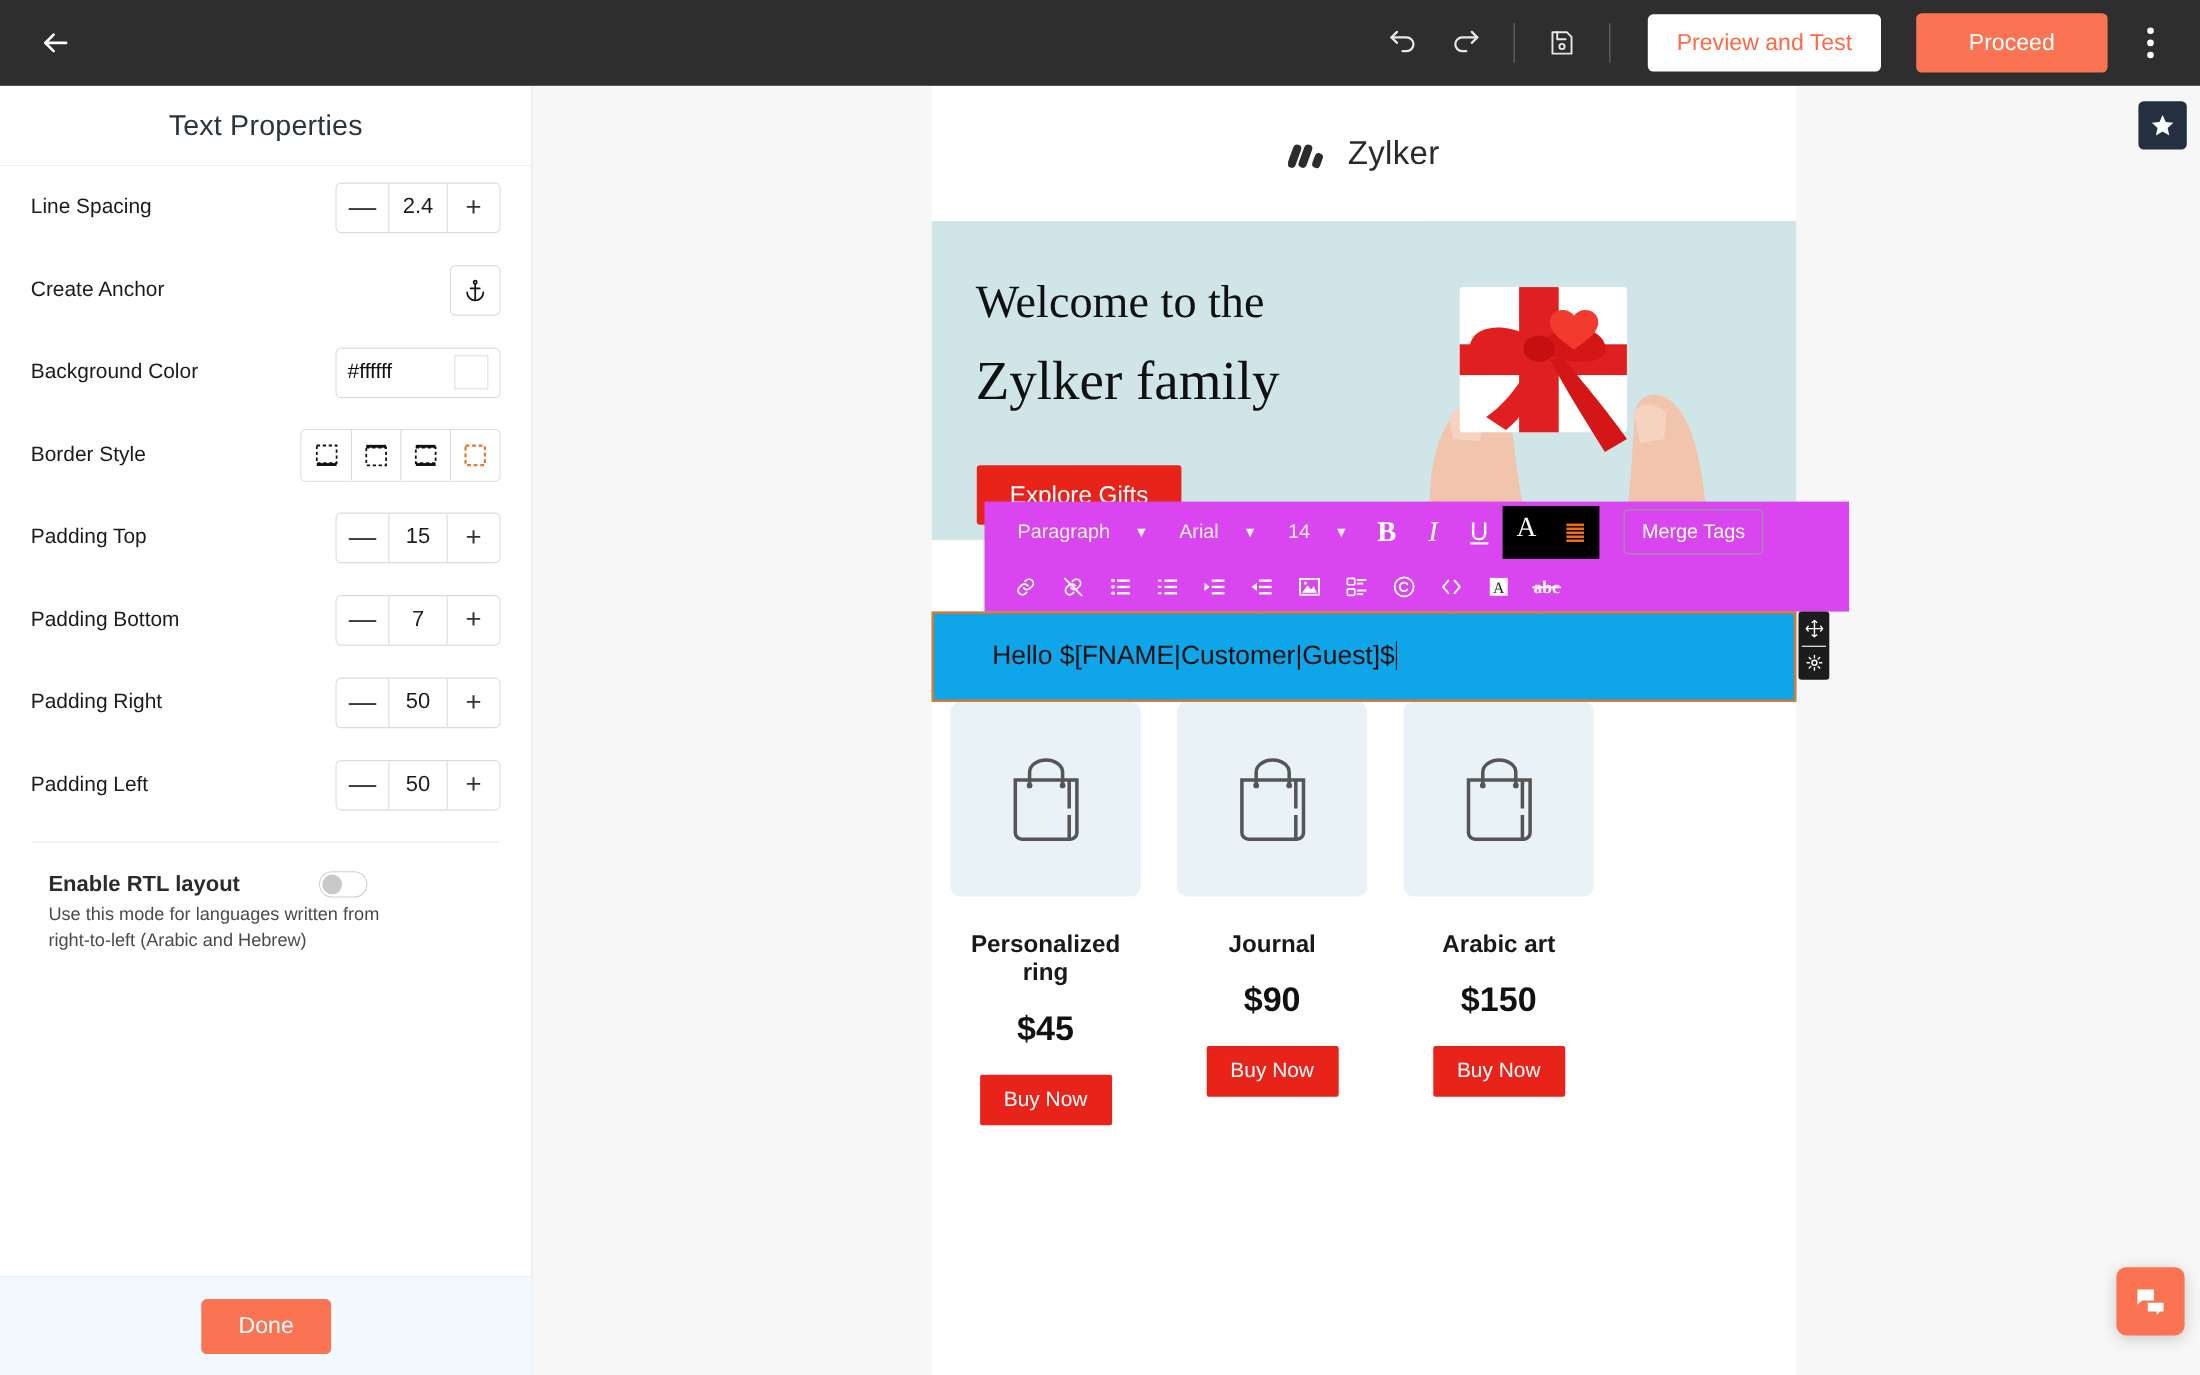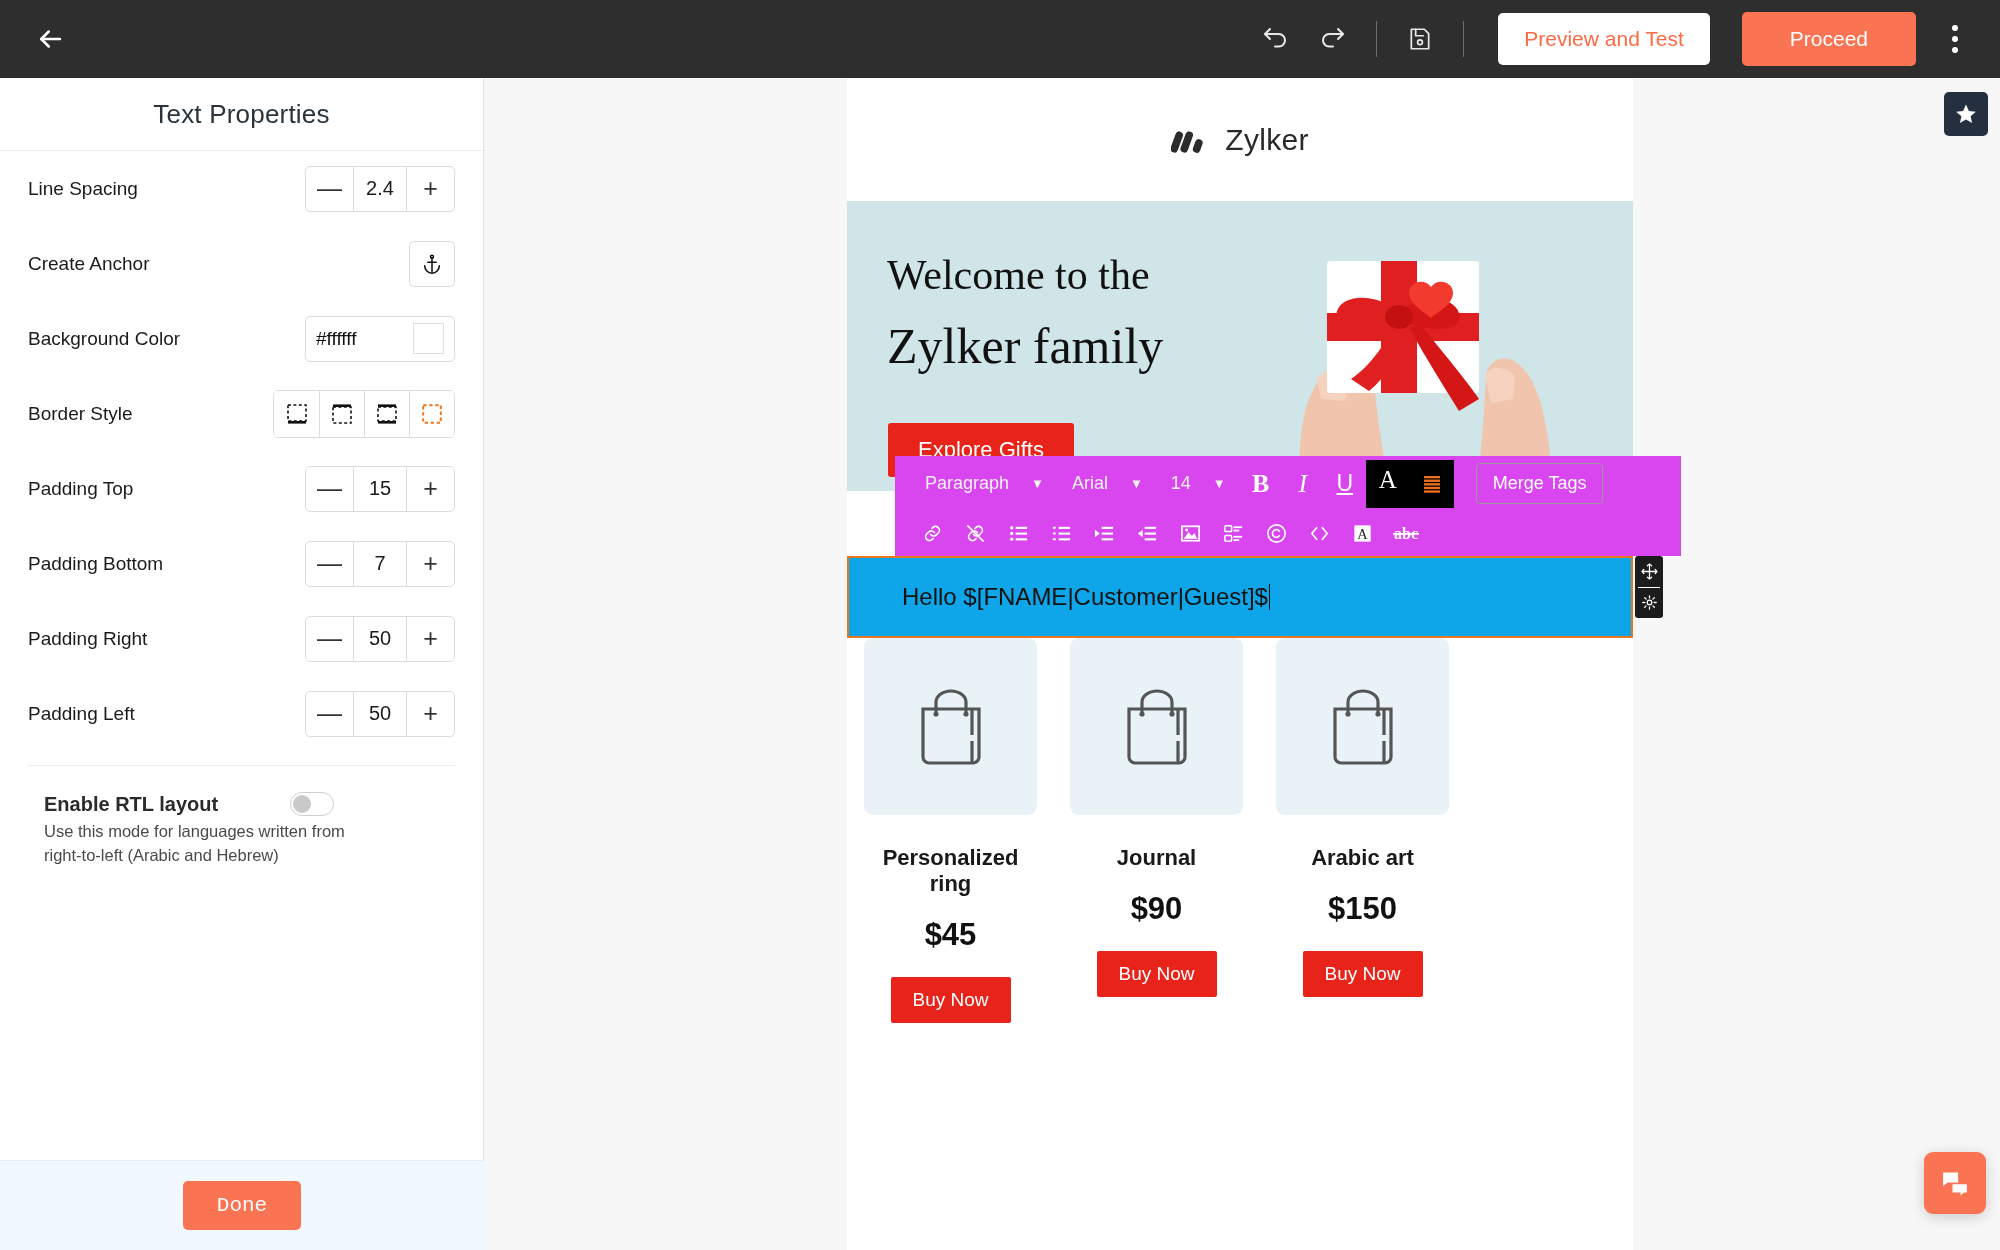--- a/index.html
+++ b/index.html
@@ -129,21 +129,21 @@
     position: absolute; left: 2px; top: 2px; width: 18px; height: 18px;
     border-radius: 50%; background: #c9c9c9; display: block;
   }
   .rtl-desc {
     margin-top: 4px; font-size: 16.5px; color: #4a4a4a; line-height: 1.45; max-width: 305px;
   }
 
   .panel-footer {
     position: absolute; left: 0; bottom: 0; width: 484px; height: 90px;
     background: #f1f8fe; border-top: 1px solid #e6eef5;
-    display: flex; align-items: center; justify-content: center; font-family: Liberation Mono, monospace;
+    display: flex; align-items: center; justify-content: center;
   }
   .btn-done {
     background: #fa7352; color: #fff; font-size: 21px;
     padding: 13px 34px; border-radius: 5px; cursor: pointer;
   }
 
   
   .canvas {
     position: absolute; left: 484px; top: 78px;
     width: 1516px; height: 1172px; background: #f7f7f7;

